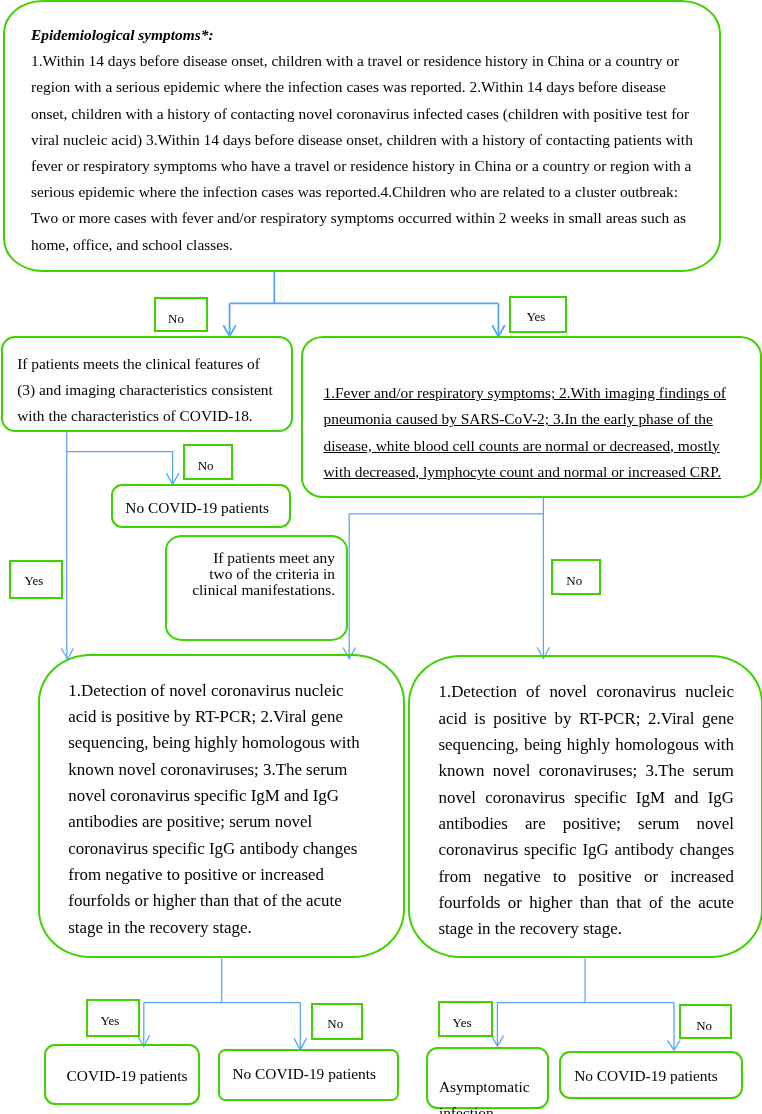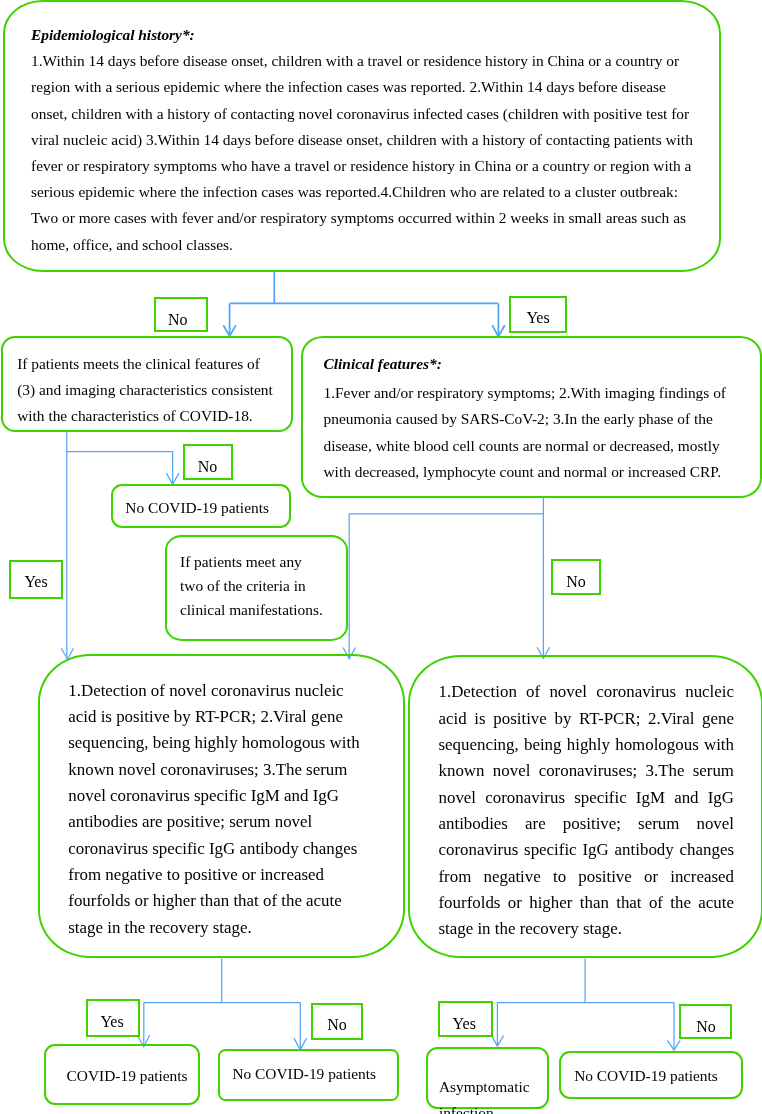--- a/index.html
+++ b/index.html
@@ -7,21 +7,21 @@
   body { width:762px; height:1114px; position:relative; overflow:hidden;
          font-family:"Liberation Serif", serif; color:#000000;
          -webkit-font-smoothing:antialiased; }
   #stage { position:absolute; left:0; top:0; width:762px; height:1114px; }
   svg.connectors { position:absolute; left:0; top:0; width:762px; height:1114px; pointer-events:none; }
 
   .rbox { position:absolute; box-sizing:border-box;
           border:2.1px solid #3ED200; border-radius:30px; background:transparent; }
   .lbl  { position:absolute; box-sizing:border-box;
           border:2.1px solid #3ED200; background:#fff; }
-  .lt   { position:absolute; font-size:16px; line-height:1;
+  .lt   { position:absolute; font-size:13px; line-height:1;
           white-space:nowrap; }
   .txt  { position:absolute; font-size:15.4px; line-height:26.2px; }
   .hdr  { font-weight:bold; font-style:italic; }
   .just { text-align:justify; text-justify:inter-word; }
 </style>
 </head>
 <body>
 
 <div id="stage">
 
@@ -49,43 +49,42 @@
 
         <path d="M585.1,958.6 L585.1,1002.6 M497.4,1002.6 L674.0,1002.6 M497.4,1002.6 L497.4,1045.9 M674.0,1002.6 L674.0,1050.2"></path>
         <path d="M491.5,1035.6 L497.4,1045.9 L503.6,1035.6"></path>
         <path d="M667.5,1040.4 L674.0,1050.2 L680.1,1040.4"></path>
       </g>
     </g>
   </svg>
 
   <div class="rbox" style="left:3.4px; top:-0.2px; width:718px; height:272.6px; border-radius:40px/33px;"></div>
   <div class="txt" style="left:31px; top:22px; width:662px;">
-    <div class="hdr">Epidemiological history*:</div>
+    <div class="hdr">Epidemiological symptoms*:</div>
     <div>1.Within 14 days before disease onset, children with a travel or residence history in China or a country or region with a serious epidemic where the infection cases was reported. 2.Within 14 days before disease onset, children with a history of contacting novel coronavirus infected cases (children with positive test for viral nucleic acid) 3.Within 14 days before disease onset, children with a history of contacting patients with fever or respiratory symptoms who have a travel or residence history in China or a country or region with a serious epidemic where the infection cases was reported.4.Children who are related to a cluster outbreak: Two or more cases with fever and/or respiratory symptoms occurred within 2 weeks in small areas such as home, office, and school classes.</div>
   </div>
 
   <div class="lbl" style="left:153.6px; top:296.7px; width:54px; height:35.2px;"></div>
   <div class="lt" style="left:168px; top:312.2px;">No</div>
   <div class="lbl" style="left:509.3px; top:295.5px; width:57.5px; height:37.6px;"></div>
   <div class="lt" style="left:526.4px; top:309.7px;">Yes</div>
 
   <div class="rbox" style="left:1px; top:336.3px; width:292.1px; height:95.8px; border-radius:14px;"></div>
   <div class="txt" style="left:17.2px; top:350.5px; width:262px; line-height:26.3px;">If patients meets the clinical features of (3) and imaging characteristics consistent with the characteristics of COVID-18.</div>
 
   <div class="rbox" style="left:301.0px; top:335.8px; width:461.2px; height:162.7px; border-radius:22px/20px;"></div>
-  <div class="txt hdr" style="left:323.5px; top:355.5px; width:410px; line-height:15.4px;">Clinical features*:</div>
-  <div class="txt" style="left:323.5px; top:380.4px; width:410px; line-height:26.1px;">1.Fever and/or respiratory symptoms; 2.With imaging findings of pneumonia caused by SARS-CoV-2; 3.In the early phase of the disease, white blood cell counts are normal or decreased, mostly with decreased, lymphocyte count and normal or increased CRP.</div>
+  <div class="txt" style="left:323.5px; top:380.4px; width:410px; line-height:26.1px;text-decoration:underline;">1.Fever and/or respiratory symptoms; 2.With imaging findings of pneumonia caused by SARS-CoV-2; 3.In the early phase of the disease, white blood cell counts are normal or decreased, mostly with decreased, lymphocyte count and normal or increased CRP.</div>
 
   <div class="lbl" style="left:183.4px; top:444px; width:49.2px; height:36.4px;"></div>
   <div class="lt" style="left:197.7px; top:458.8px;">No</div>
   <div class="rbox" style="left:111.4px; top:484.2px; width:180px; height:43.9px; border-radius:11px;"></div>
   <div class="txt" style="left:125.3px; top:500.4px; line-height:15.4px; white-space:nowrap;">No COVID-19 patients</div>
 
   <div class="rbox" style="left:164.7px; top:535.2px; width:183.2px; height:105.8px; border-radius:17px/15px;"></div>
-  <div class="txt" style="left:180px; top:550.0px; width:148px; line-height:24px;">If patients meet any two of the criteria in clinical manifestations.</div>
+  <div class="txt" style="left:187px; top:550.0px; width:148px; line-height:16px;text-align:right;">If patients meet any two of the criteria in clinical manifestations.</div>
 
   <div class="lbl" style="left:9.2px; top:559.5px; width:53.4px; height:39.3px;"></div>
   <div class="lt" style="left:24.4px; top:574.2px;">Yes</div>
   <div class="lbl" style="left:550.9px; top:559px; width:50.2px; height:36.4px;"></div>
   <div class="lt" style="left:566.3px; top:574.2px;">No</div>
 
   <div class="rbox" style="left:37.8px; top:654.3px; width:367.2px; height:303.8px; border-radius:52px/48px;"></div>
   <div class="txt" style="left:68.3px; top:677.5px; width:295px; font-size:16.9px; line-height:26.34px;">1.Detection of novel coronavirus nucleic acid is positive by RT-PCR; 2.Viral gene sequencing, being highly homologous with known novel coronaviruses; 3.The serum novel coronavirus specific IgM and IgG antibodies are positive; serum novel coronavirus specific IgG antibody changes from negative to positive or increased fourfolds or higher than that of the acute stage in the recovery stage.</div>
 
   <div class="rbox" style="left:408.0px; top:655.2px; width:354.5px; height:303px; border-radius:52px/48px;"></div>

